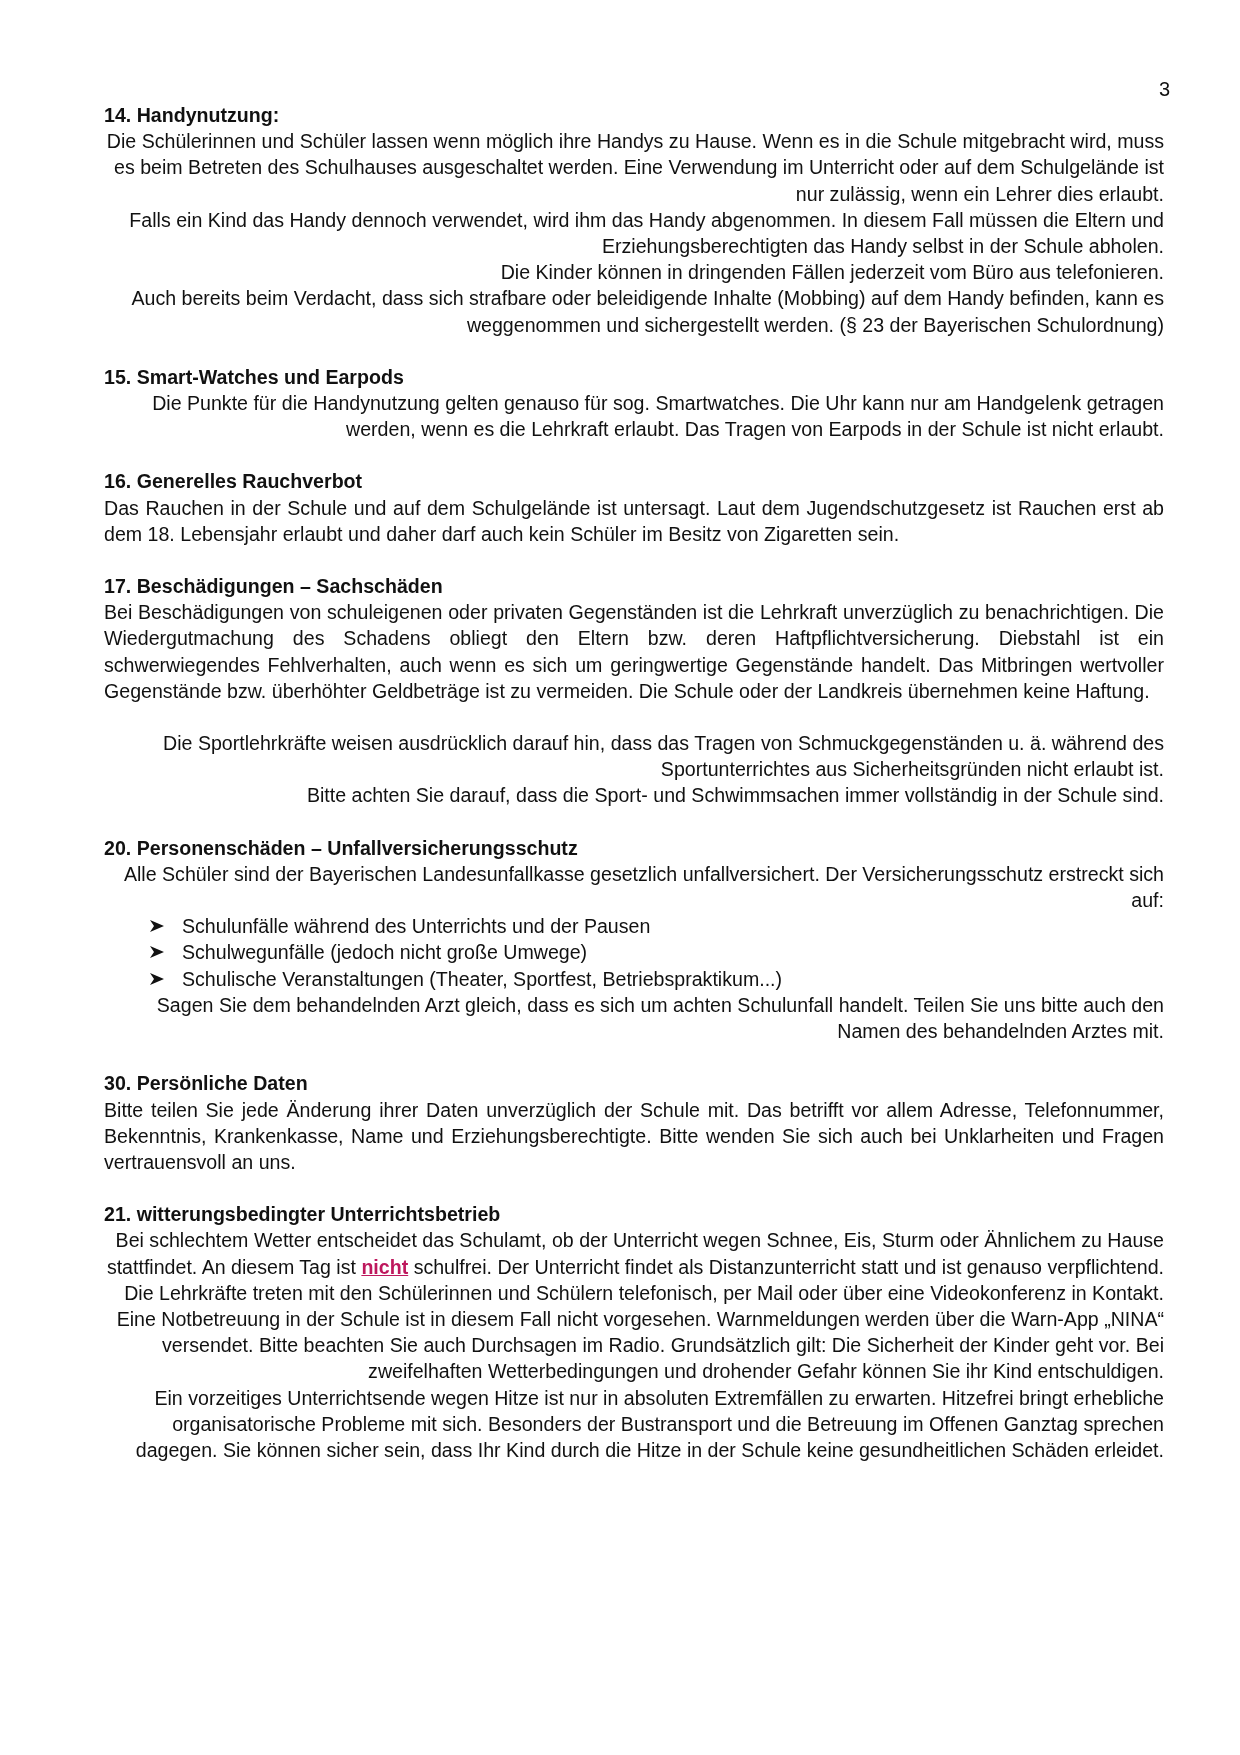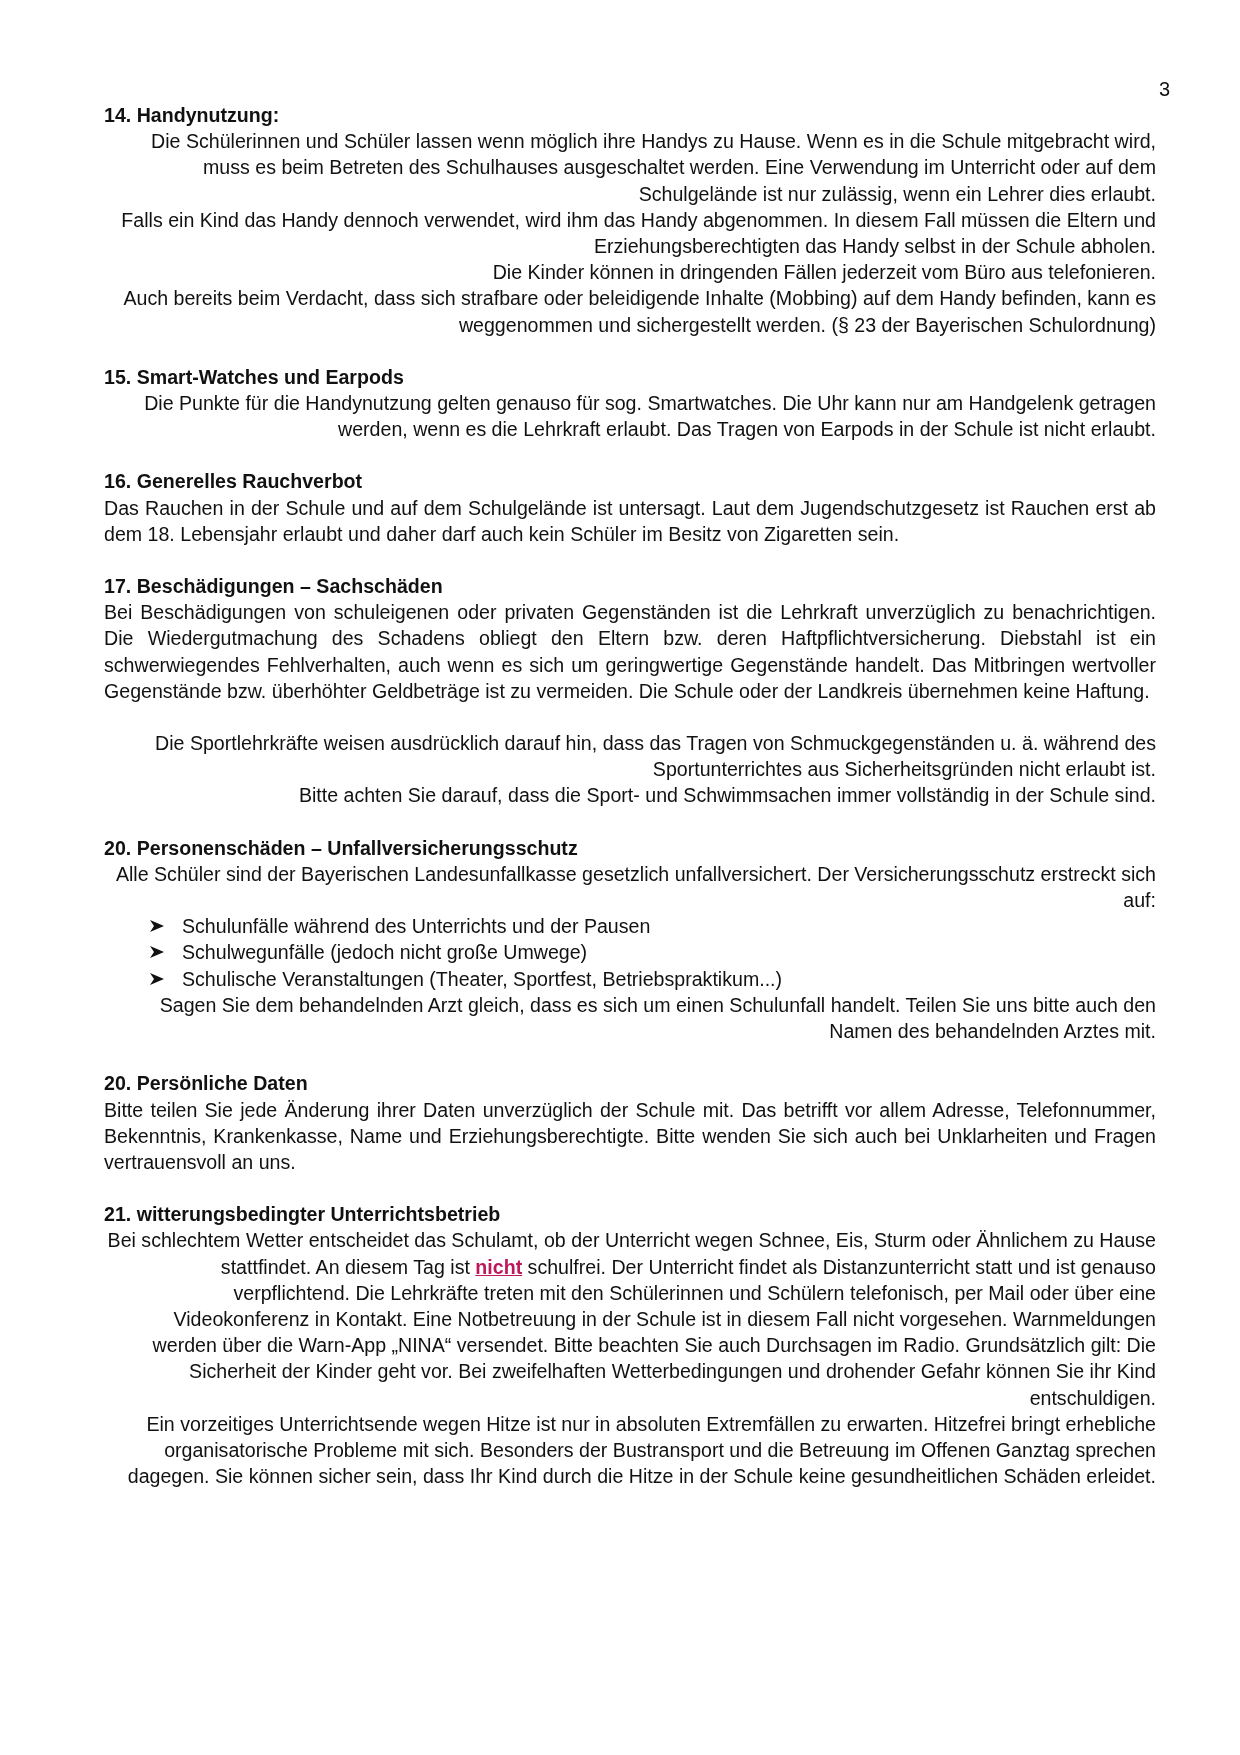--- a/index.html
+++ b/index.html
@@ -8,21 +8,21 @@
     font-family: "Liberation Sans", sans-serif; color: #111;
   }
   .page-number {
     position: absolute; top: 78px; left: 1140px; width: 30px; text-align: right;
     font-size: 20px;
   }
   .content {
     position: absolute; top: 102px; left: 104px; width: 1060px;
     font-size: 19.6px; line-height: 26.2px;
   }
-  .section { margin: 0 8px 26px 0; }
+  .section { margin: 0 0 26px 0; }
   .section h2 {
     font-size: 19.6px; font-weight: bold; margin: 0; line-height: 26.2px;
   }
   .section p { margin: 0; text-align: justify; }
   .section p.left { text-align: right; }
   ul.arrows { list-style: none; margin: 0; padding: 0 0 0 46px; }
   ul.arrows li { position: relative; padding-left: 32px; }
   ul.arrows li .bullet {
     position: absolute; left: 0; top: 7px; width: 14px; height: 12px;
   }
@@ -79,25 +79,25 @@
           </svg>
         <span>Schulwegunfälle (jedoch nicht große Umwege)</span>
       </li>
       <li>
         <svg class="bullet" viewBox="0 0 14 12">
             <path d="M0 0 L14 6 L0 12 L4 6 Z" fill="#111"></path>
           </svg>
         <span>Schulische Veranstaltungen (Theater, Sportfest, Betriebspraktikum...)</span>
       </li>
     </ul>
-    <p class="left">Sagen Sie dem behandelnden Arzt gleich, dass es sich um einen Schulunfall handelt. Teilen Sie uns bitte auch den Namen des behandelnden Arztes mit.</p>
+    <p class="left">Sagen Sie dem behandelnden Arzt gleich, dass es sich um achten Schulunfall handelt. Teilen Sie uns bitte auch den Namen des behandelnden Arztes mit.</p>
   </div>
 
   <div class="section">
-    <h2>20. Persönliche Daten</h2>
+    <h2>30. Persönliche Daten</h2>
     <p>Bitte teilen Sie jede Änderung ihrer Daten unverzüglich der Schule mit.  Das betrifft vor allem Adresse, Telefonnummer, Bekenntnis, Krankenkasse, Name und Erziehungsberechtigte. Bitte wenden Sie sich auch bei Unklarheiten und Fragen vertrauensvoll an uns.</p>
   </div>
 
   <div class="section">
     <h2>21. witterungsbedingter Unterrichtsbetrieb</h2>
     <p class="left"><span>Bei schlechtem Wetter entscheidet das Schulamt, ob der Unterricht wegen Schnee, Eis, Sturm oder Ähnlichem zu Hause stattfindet. An diesem Tag ist </span><span class="emph">nicht</span><span> schulfrei. Der Unterricht findet als Distanzunterricht statt und ist genauso verpflichtend. Die Lehrkräfte treten mit den Schülerinnen und Schülern telefonisch, per Mail oder über eine Videokonferenz in Kontakt. Eine Notbetreuung in der Schule ist in diesem Fall nicht vorgesehen. Warnmeldungen werden über die Warn-App „NINA“ versendet. Bitte beachten Sie auch Durchsagen im Radio. Grundsätzlich gilt: Die Sicherheit der Kinder geht vor. Bei zweifelhaften Wetterbedingungen und drohender Gefahr können Sie ihr Kind entschuldigen.</span></p>
     <p class="left">Ein vorzeitiges Unterrichtsende wegen Hitze ist nur in absoluten Extremfällen zu erwarten. Hitzefrei bringt erhebliche organisatorische Probleme mit sich. Besonders der Bustransport und die Betreuung im Offenen Ganztag sprechen dagegen. Sie können sicher sein, dass Ihr Kind durch die Hitze in der Schule keine gesundheitlichen Schäden erleidet.</p>
   </div>
 
 </div>

